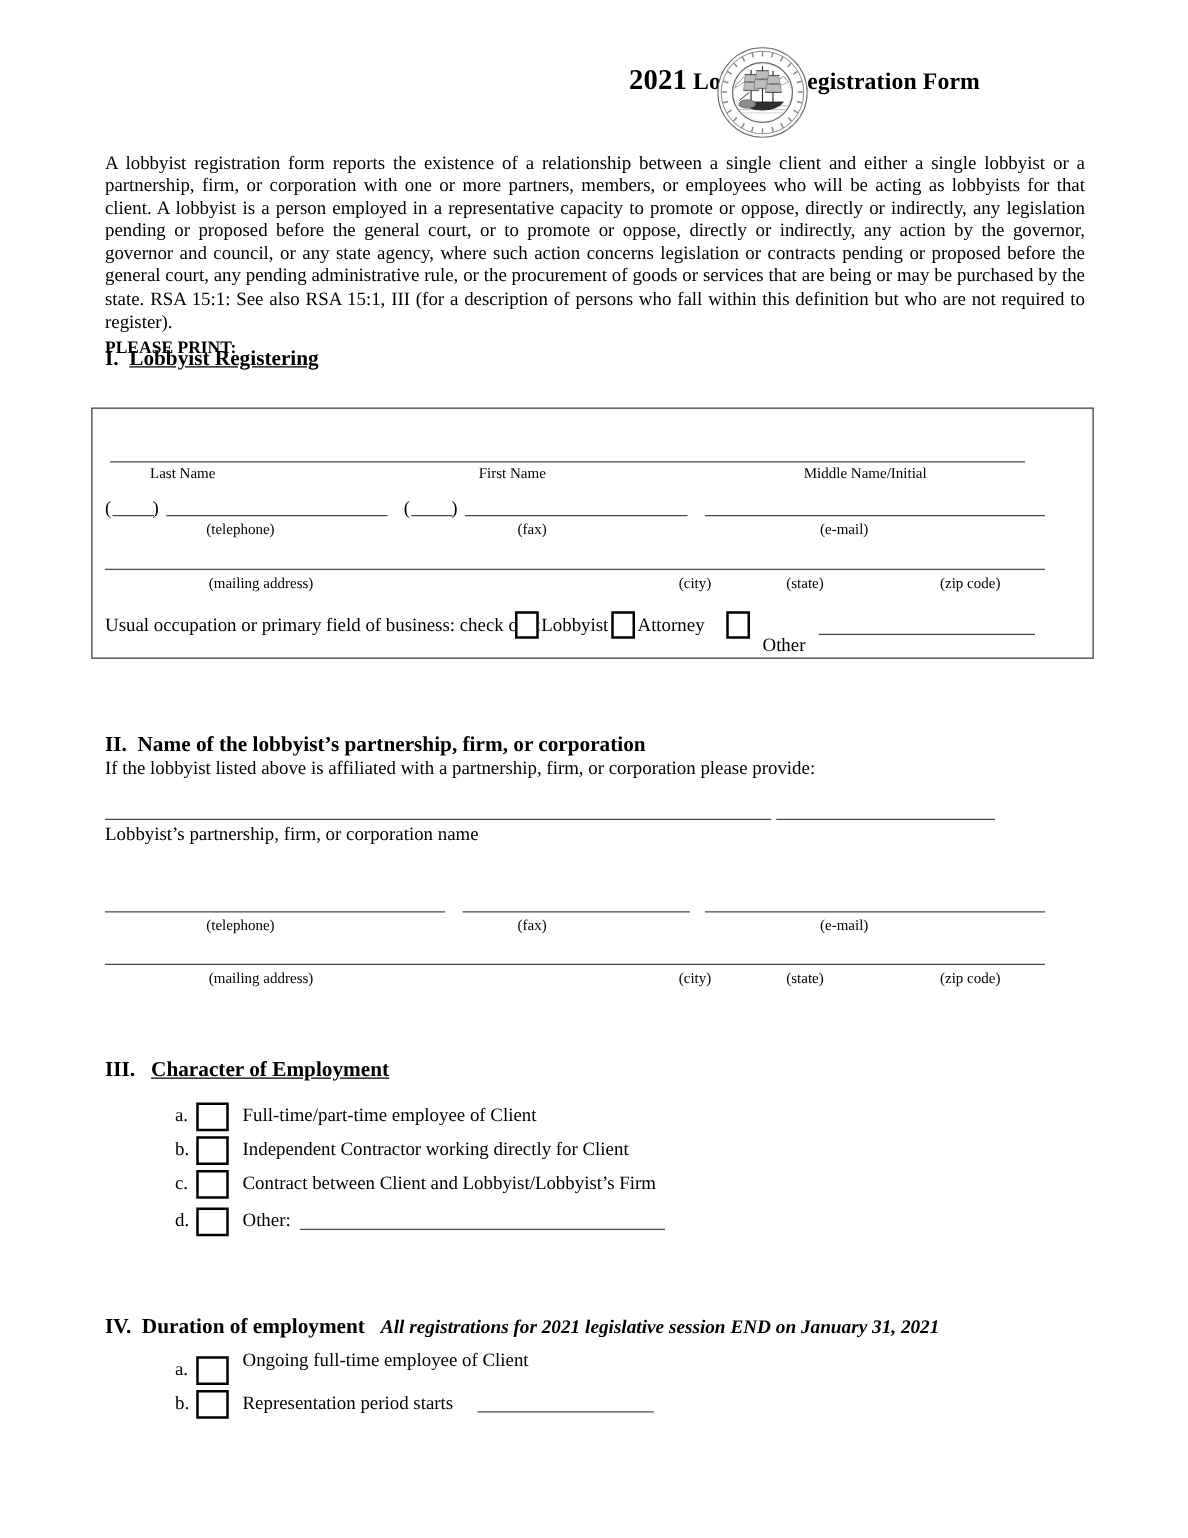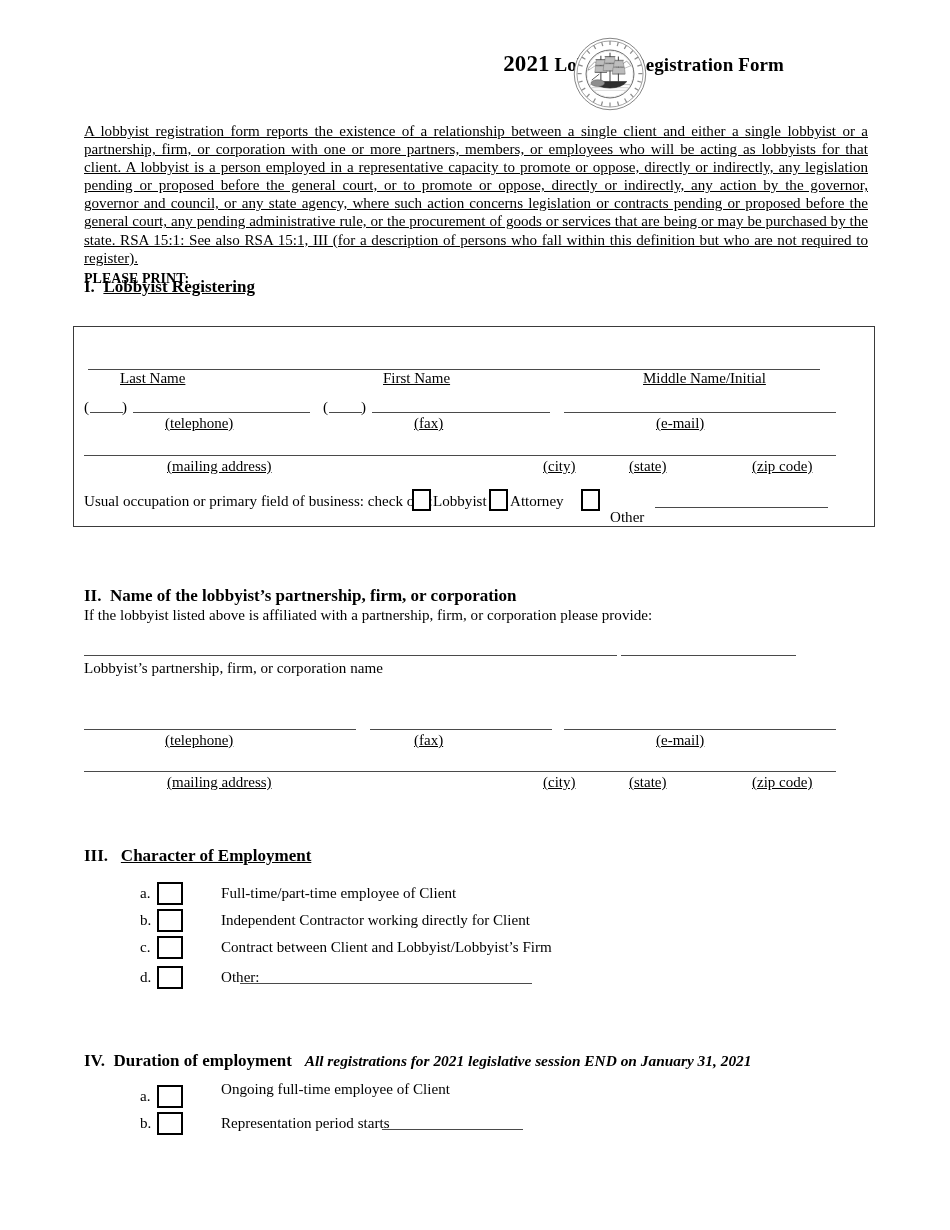--- a/index.html
+++ b/index.html
@@ -56,21 +56,20 @@
   
   .intro {
     position: absolute;
     left: 84px;
     top: 122px;
     width: 784px;
     font-size: 15.1px;
     line-height: 18.1px;
     text-align: justify;
     text-justify: inter-word;
-    text-decoration: underline;
   }
 
   
   .please-print {
     position: absolute;
     left: 84px;
     top: 268px;
     font-size: 14px;
     font-weight: bold;
     line-height: 21px;
@@ -97,24 +96,23 @@
     box-sizing: border-box;
   }
 
   .fline {
     position: absolute;
     border-bottom: 1.4px solid #4a4a4a;
     height: 0;
   }
   .flabel {
     position: absolute;
-    font-size: 15px;
+    font-size: 12px;
     line-height: 16px;
     white-space: nowrap;
-    text-decoration: underline;
   }
   .ftext {
     position: absolute;
     font-size: 15.1px;
     line-height: 18px;
     white-space: nowrap;
   }
 
   
   .cbox {
@@ -157,21 +155,20 @@
   .opt-letter {
     position: absolute;
     font-size: 15.1px;
     line-height: 18px;
   }
   .opt-text {
     position: absolute;
     font-size: 15.1px;
     line-height: 18px;
     white-space: nowrap;
-    margin-left: 27px;
   }
 
   
   .sec4-heading {
     position: absolute;
     left: 84px;
     top: 1050px;
     font-size: 17px;
     font-weight: bold;
     line-height: 21px;

